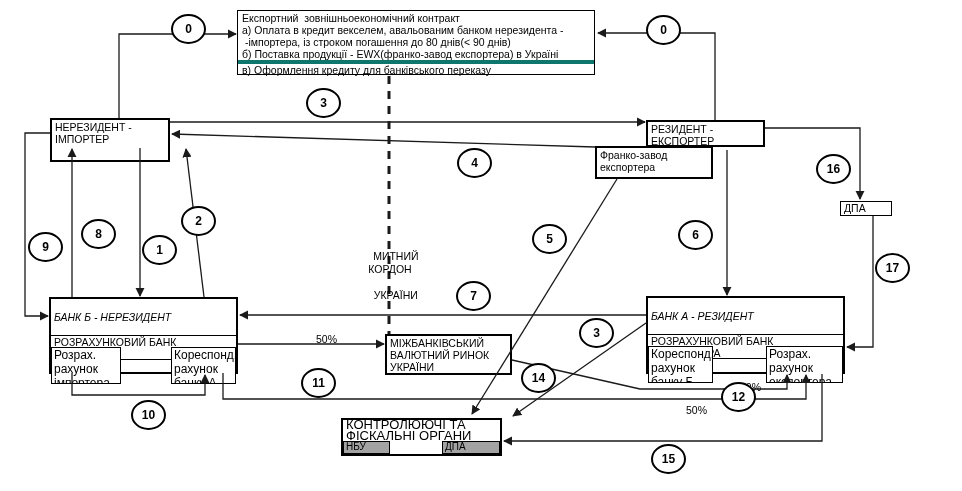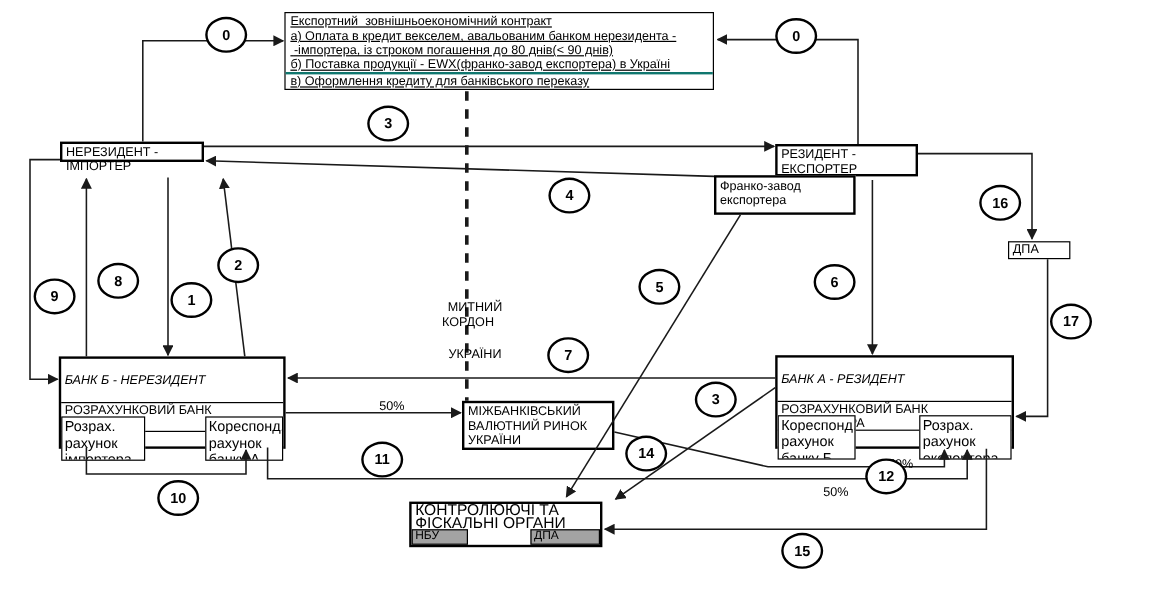--- a/index.html
+++ b/index.html
@@ -7,21 +7,21 @@
     position:relative;width:962px;height:491px;background:#ffffff;
     font-family:"Liberation Sans", sans-serif;color:#000;overflow:hidden;
   }
   .box{
     position:absolute;background:#fff;border:2px solid #000;box-sizing:border-box;
     font-size:10.5px;line-height:1.16;z-index:1;
   }
   .pad{padding:1px 3px;}
   .contract{border-width:1.5px;z-index:1;}
   .contract .cline{white-space:pre-wrap;padding:0 4px;height:12px;}
-  .contract .divided{border-bottom:2px solid #0f766e;}
+  .contract .divided{border-bottom:4px solid #0f766e;}
   .bank{z-index:1;}
   .bank .btitle{height:12px;border-bottom:1.5px solid #000;padding:12px 3px;overflow:hidden;font-style:italic;}
   .bank .bsub{height:23px;border-bottom:1.5px solid #000;padding:0 3px;overflow:hidden;}
   .cell{
     position:absolute;border:1.5px solid #000;background:#fff;box-sizing:border-box;
     font-size:12px;line-height:1.18;padding:0 2px;top:48px;height:37px;overflow:hidden;
   }
   .circ{
     position:absolute;width:35px;height:30px;border:2.5px solid #000;border-radius:50%;
     background:#fff;display:flex;align-items:center;justify-content:center;
@@ -35,29 +35,29 @@
   .customs{
     position:absolute;left:337px;top:237px;width:106px;text-align:center;
     font-size:10.5px;line-height:13px;white-space:pre-wrap;z-index:3;background:transparent;
   }
 </style>
 </head>
 <body>
 
 <div id="canvas">
 
-  <div class="box contract" style="left:237px;top:10px;width:358px;height:65px;padding-top:1px;text-decoration:underline;">
+  <div class="box contract" style="left:237px;top:10px;width:358px;height:65px;padding-top:1px;">
     <div class="cline">Експортний  зовнішньоекономічний контракт</div>
     <div class="cline">а) Оплата в кредит векселем, авальованим банком нерезидента -</div>
     <div class="cline"> -імпортера, із строком погашення до 80 днів(&lt; 90 днів)</div>
     <div class="cline divided">б) Поставка продукції - EWX(франко-завод експортера) в Україні</div>
     <div class="cline">в) Оформлення кредиту для банківського переказу</div>
   </div>
 
-  <div class="box pad" style="left:50px;top:118px;width:120px;height:17px;">НЕРЕЗИДЕНТ - ІМПОРТЕР</div>
+  <div class="box pad" style="left:50px;top:118px;width:120px;height:44px;">НЕРЕЗИДЕНТ - ІМПОРТЕР</div>
 
   <div class="box pad" style="left:646px;top:120px;width:119px;height:27px;">РЕЗИДЕНТ - ЕКСПОРТЕР</div>
 
   <div class="box pad" style="left:595px;top:146px;width:118px;height:33px;">Франко-завод експортера</div>
 
   <div class="box bank" style="left:49px;top:297px;width:189px;height:77px;">
     <div class="btitle">БАНК Б - НЕРЕЗИДЕНТ</div>
     <div class="bsub">РОЗРАХУНКОВИЙ БАНК ІМПОРТЕРА</div>
     <div class="cell" style="left:0;width:70px;">Розрах. рахунок імпортера</div>
     <div class="cell" style="left:120px;width:65px;">Кореспонд. рахунок банку А</div>

